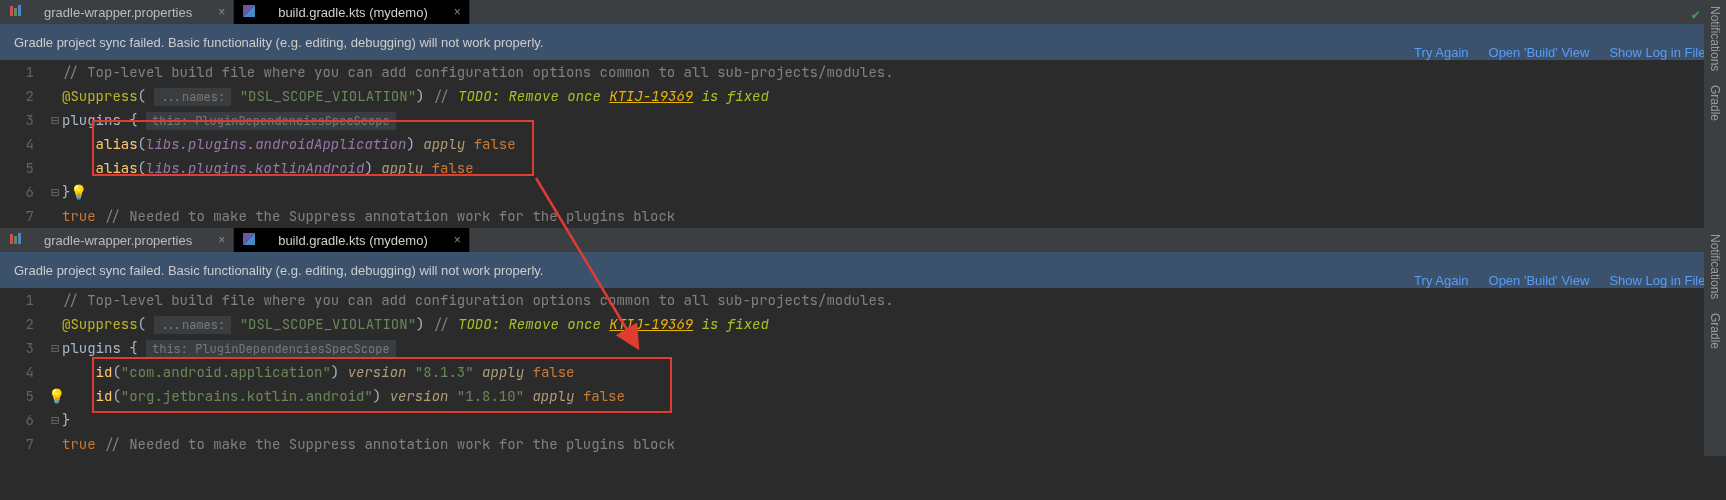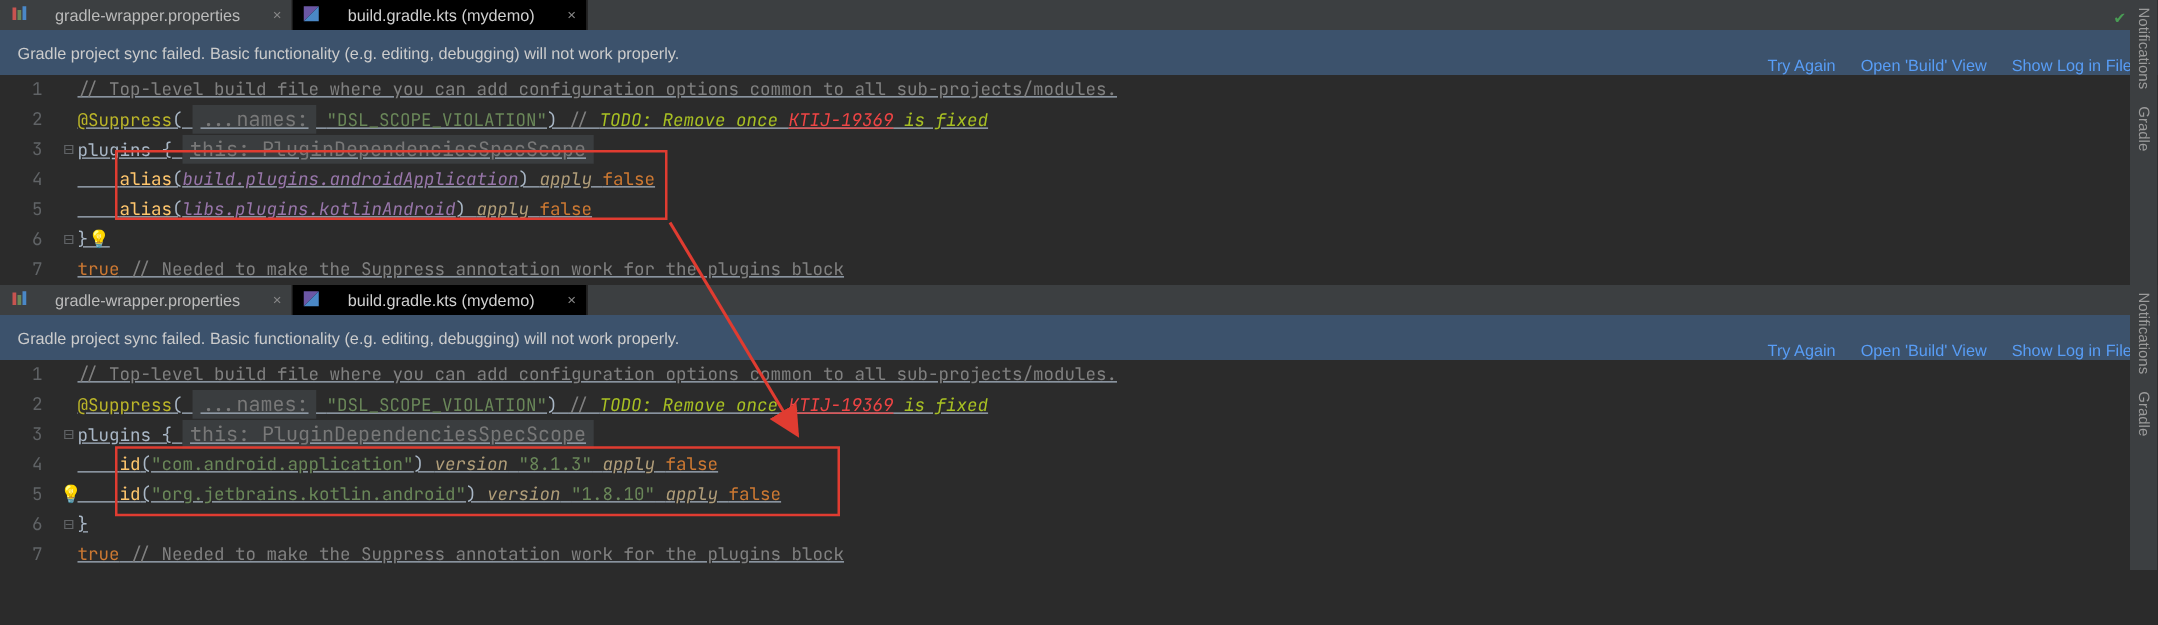--- a/index.html
+++ b/index.html
@@ -36,32 +36,32 @@
   padding:0 14px;
 }
 .notif-msg { flex:1; color:#cccccc;}
 .notif-link { color:#589df6; margin-left:20px; cursor:pointer;margin-top:21px;}
 .code-area { display:flex; font-family:"JetBrains Mono",Consolas,monospace; font-size:14px; line-height:24px;}
 .gutter { width:48px; text-align:right; color:#606366; padding-right:14px; user-select:none;}
 .gutter div { height:24px;}
 .fold-col { width:14px; color:#606366;}
 .fold-col div { height:24px; text-align:center;}
 .code { flex:1; position:relative;}
-.code div.line { height:24px; white-space:pre;text-decoration:underline;}
+.code div.line { height:24px; white-space:pre;}
 .c-comment { color:#808080;}
 .c-at { color:#bbb529;}
 .c-str { color:#6a8759;}
 .c-kw { color:#cc7832;}
 .c-fn { color:#ffc66d;}
 .c-fnital { color:#b09d79; font-style:italic;}
 .c-ital { color:#9876aa; font-style:italic;}
 .c-id { color:#a9b7c6;}
 .c-todo { color:#a8c023; font-style:italic;}
-.c-link { color:#ef4444; font-style:italic; text-decoration:underline;}
-.hint-box { background:#3a3d3f; color:#787878; padding:1px 6px; font-size:16px; font-style:normal;}
+.c-link { color:#eab308; font-style:italic; text-decoration:underline;}
+.hint-box { background:#3a3d3f; color:#787878; padding:1px 6px; font-size:12px; font-style:normal;}
 .redbox { position:absolute; border:2px solid #e03c31; pointer-events:none;}
 .arrow-svg { position:absolute; pointer-events:none;}
 .right-tool { position:absolute; right:0; top:0; width:22px; background:#3c3f41; display:flex; flex-direction:column; align-items:center; padding-top:6px; gap:14px;}
 .right-tool span { writing-mode:vertical-rl; color:#9b9b9b; font-size:12px; cursor:pointer;}
 .check { position:absolute; color:#499c54; font-size:14px;}
 .bulb { color:#e8c55b; font-size:14px;}
 .dots { position:absolute; right:4px; color:#888; font-size:18px; letter-spacing:1px;}
 </style>
 </head>
 <body>
@@ -115,21 +115,21 @@
         <div>⊟</div>
         <div></div>
         <div></div>
         <div>⊟</div>
         <div></div>
     </div>
     <div class="code">
       <div class="line"><span class="c-comment">// Top-level build file where you can add configuration options common to all sub-projects/modules.</span></div>
       <div class="line"><span class="c-at">@Suppress</span><span class="c-id">( </span><span class="hint-box">...names:</span><span> </span><span class="c-str">"DSL_SCOPE_VIOLATION"</span><span class="c-id">) </span><span class="c-comment">// </span><span class="c-todo">TODO: Remove once </span><span class="c-link">KTIJ-19369</span><span class="c-todo"> is fixed</span></div>
       <div class="line"><span class="c-id">plugins {</span> <span class="hint-box">this: PluginDependenciesSpecScope</span></div>
-      <div class="line">    <span class="c-fn">alias</span><span class="c-id">(</span><span class="c-ital">build.plugins.androidApplication</span><span class="c-id">) </span><span class="c-fnital">apply</span><span> </span><span class="c-kw">false</span></div>
+      <div class="line">    <span class="c-fn">alias</span><span class="c-id">(</span><span class="c-ital">libs.plugins.androidApplication</span><span class="c-id">) </span><span class="c-fnital">apply</span><span> </span><span class="c-kw">false</span></div>
       <div class="line">    <span class="c-fn">alias</span><span class="c-id">(</span><span class="c-ital">libs.plugins.kotlinAndroid</span><span class="c-id">) </span><span class="c-fnital">apply</span><span> </span><span class="c-kw">false</span></div>
       <div class="line"><span class="c-id">}</span><span class="bulb">💡</span></div>
       <div class="line"><span class="c-kw">true</span><span> </span><span class="c-comment">// Needed to make the Suppress annotation work for the plugins block</span></div>
     </div>
     <span class="check" style="top:2px; right:26px;">✔</span>
   </div>
 </div>
 
 <div>
   <div class="tabs">

